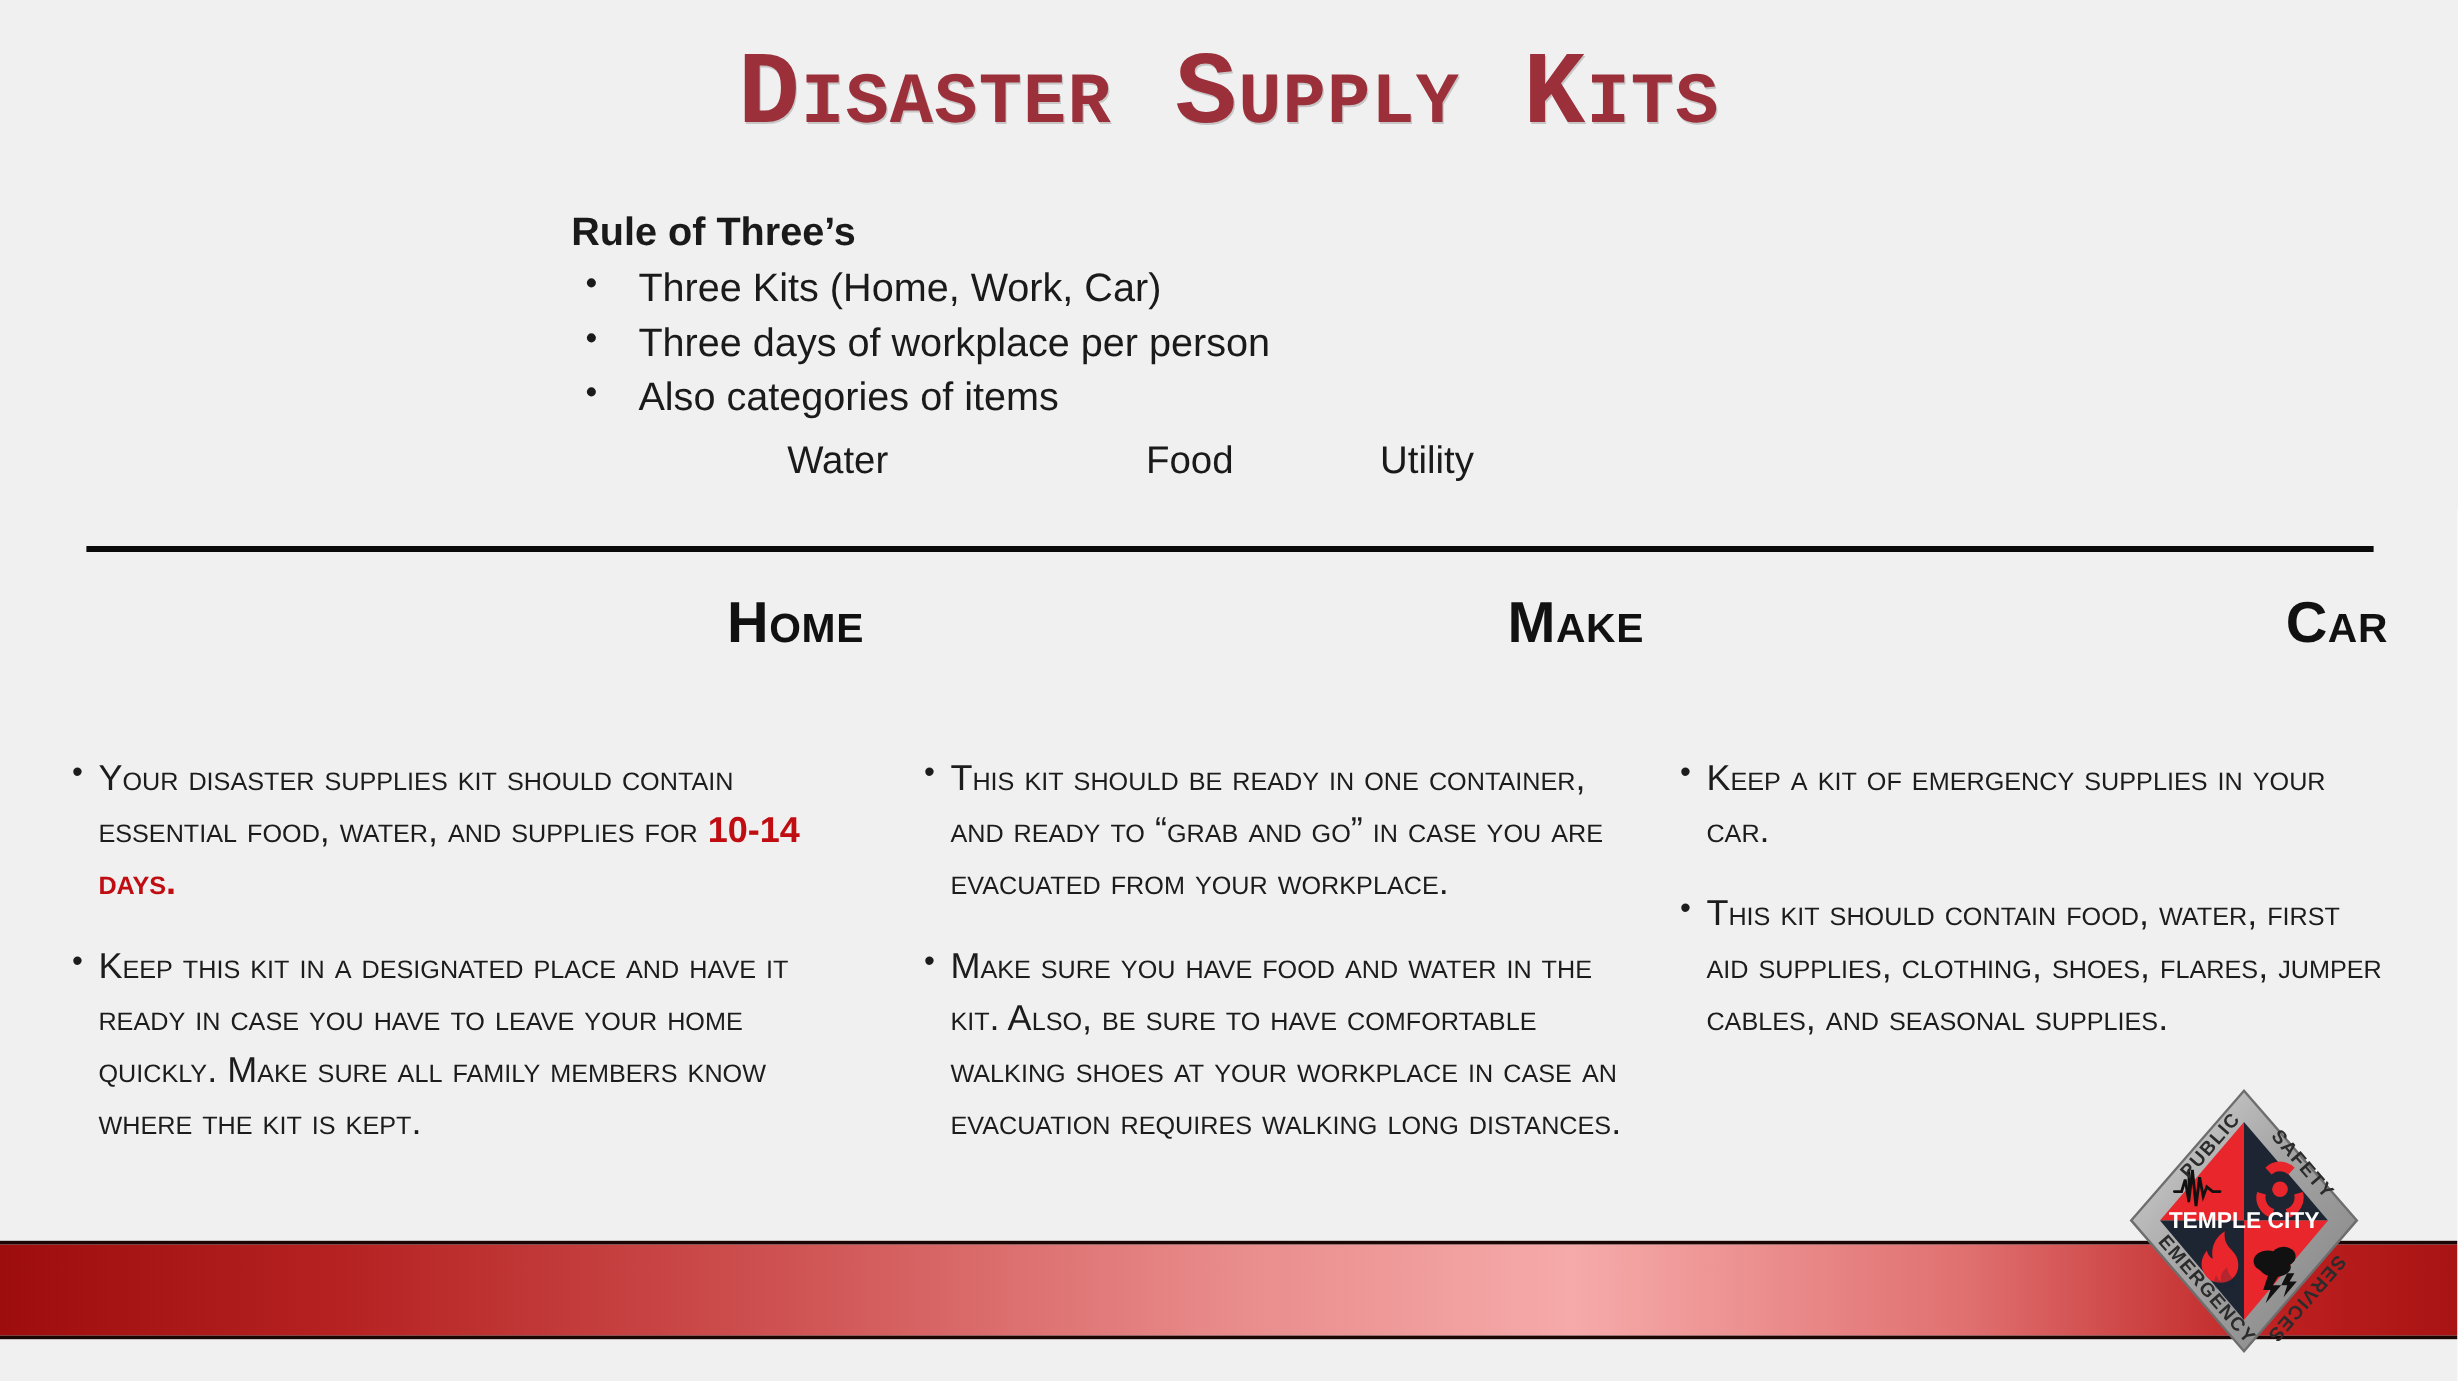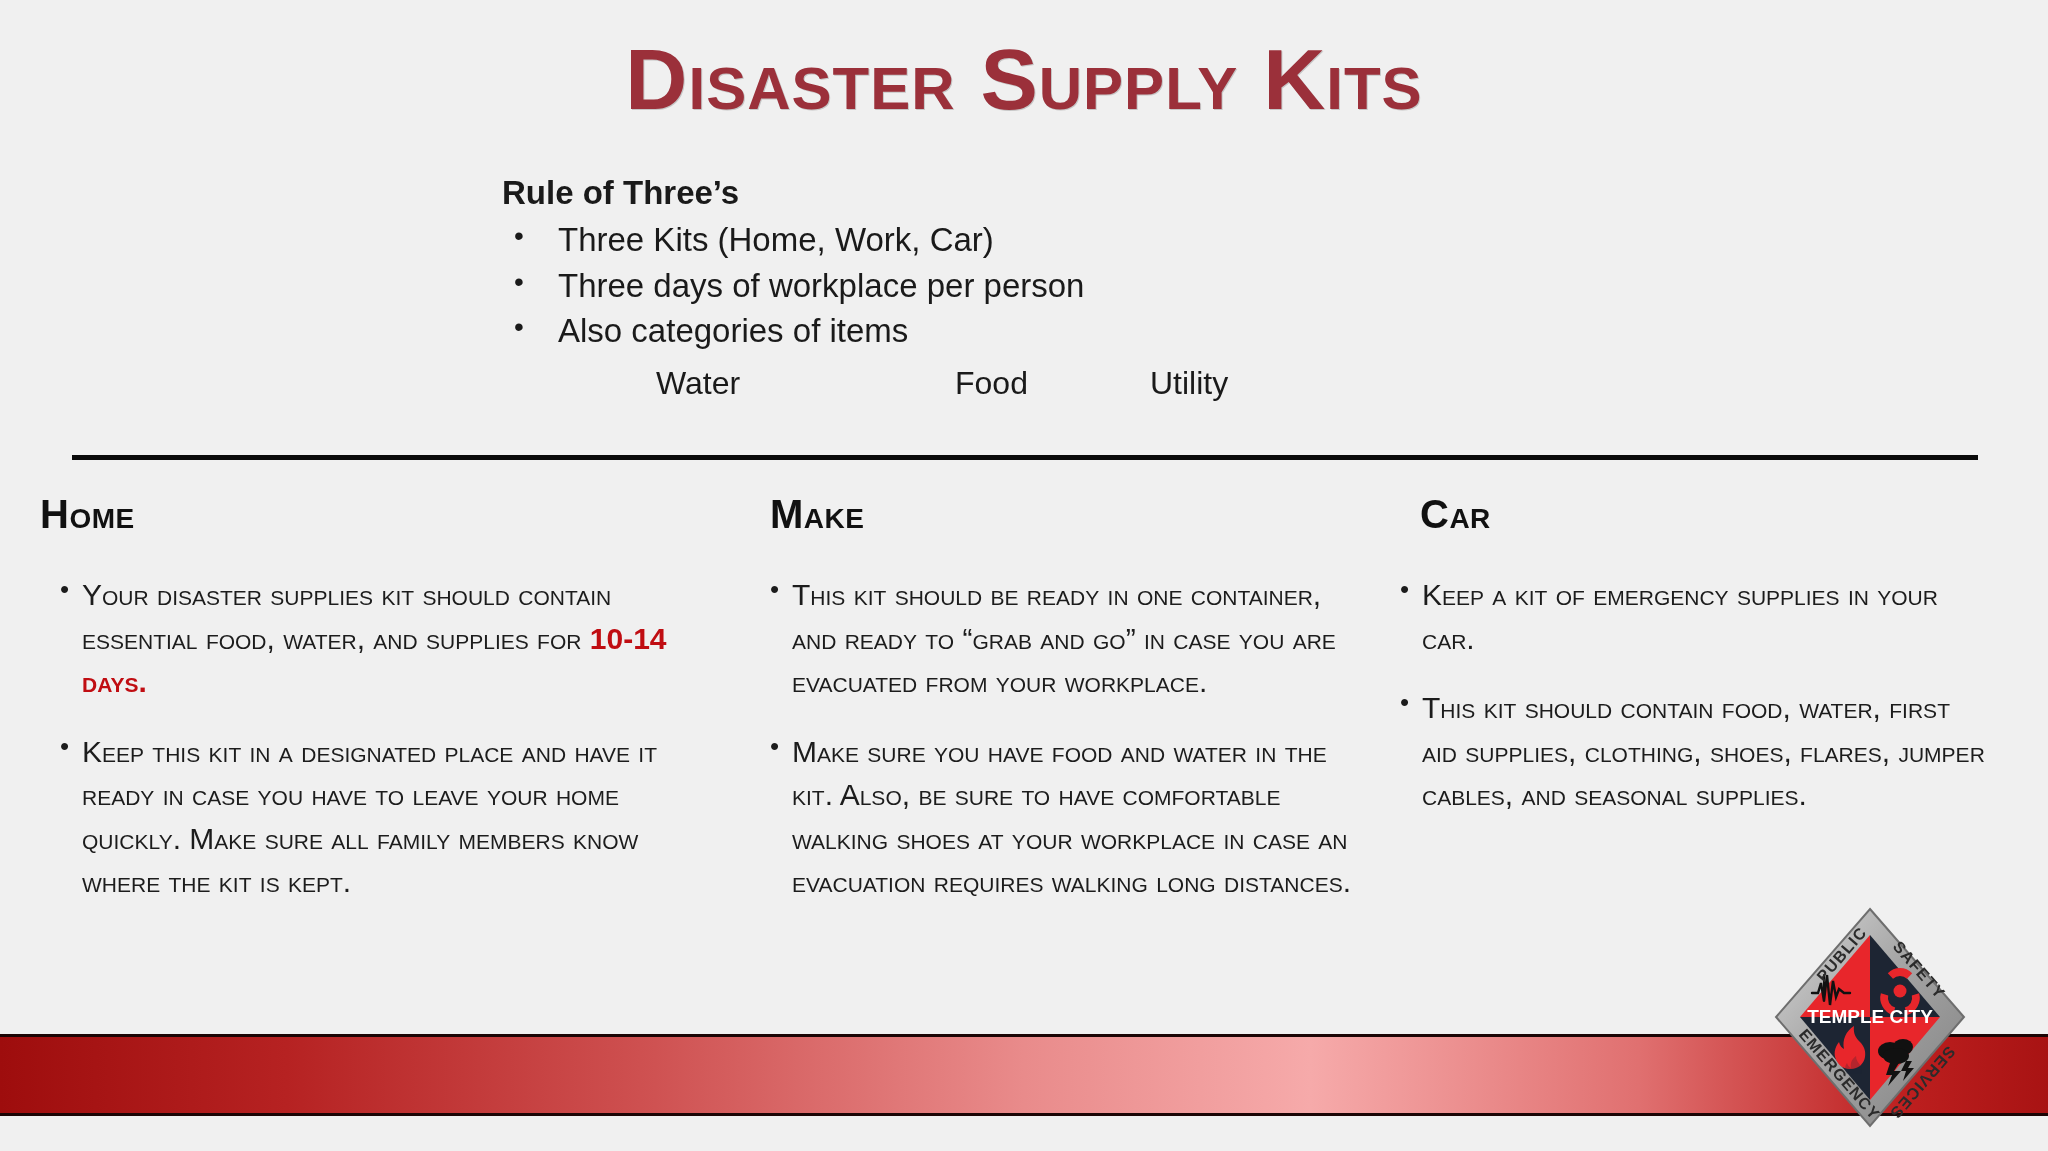--- a/index.html
+++ b/index.html
@@ -18,34 +18,34 @@
   }
 
   
   .title {
     position: absolute;
     top: 34px;
     left: 0;
     width: 100%;
     text-align: center;
     color: #9b303a;
-    font-family: Liberation Sans, sans-serif;
+    font-family: Liberation Mono, monospace;
     font-weight: bold;
     font-size: 86px;
     font-variant: small-caps;
     letter-spacing: 1px;
     line-height: 1.05;
     text-shadow: 1px 1px 0 rgba(120,120,120,0.35);
     white-space: nowrap;
   }
 
   
   .rule-block {
     position: absolute;
-    left: 502px;
+    left: 476px;
     top: 172px;
     width: 900px;
     color: #1a1a1a;
   }
   .rule-heading {
     font-size: 33px;
     font-weight: bold;
     line-height: 1.25;
     margin-bottom: 4px;
   }
@@ -108,28 +108,28 @@
   }
   .column {
     position: absolute;
     top: 0;
   }
   .col-home { left: 60px;   width: 660px; }
   .col-work { left: 770px;  width: 600px; }
   .col-car  { left: 1400px; width: 590px; }
 
   .col-title {
-    text-align: left;
+    text-align: right;
     font-family: "Liberation Sans Narrow", "Liberation Sans", "DejaVu Sans", sans-serif;
     font-weight: bold;
-    font-size: 40px;
+    font-size: 48px;
     font-variant: small-caps;
     color: #111111;
     letter-spacing: 0.5px;
-    margin-bottom: 36px;
+    margin-bottom: 80px;
   }
   .col-home .col-title { margin-left: -20px; }
   .col-car  .col-title { margin-left: 20px; }
 
   .bullets {
     margin: 0;
     padding: 0;
     list-style: none;
   }
   .bullets li {

